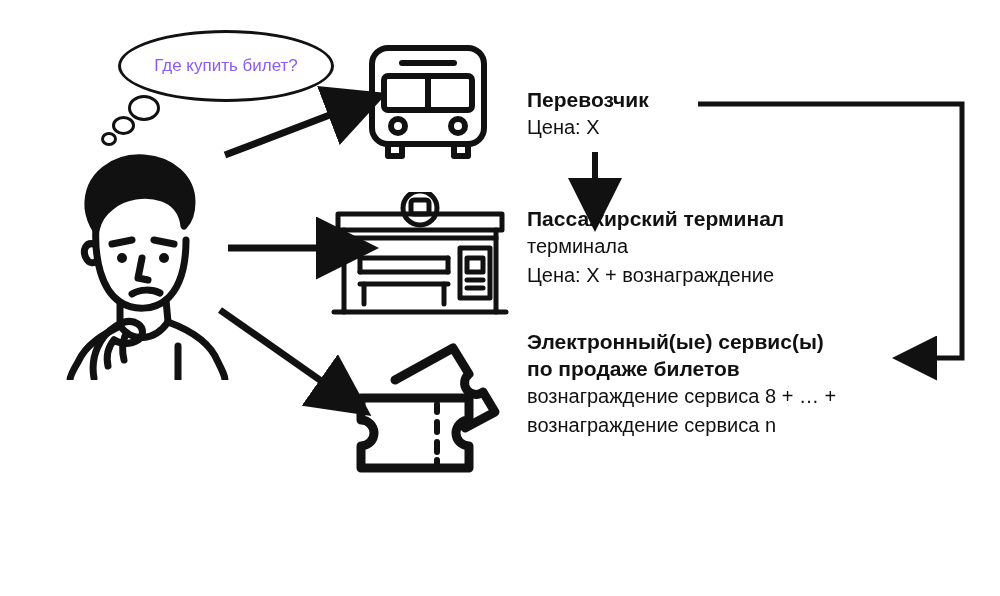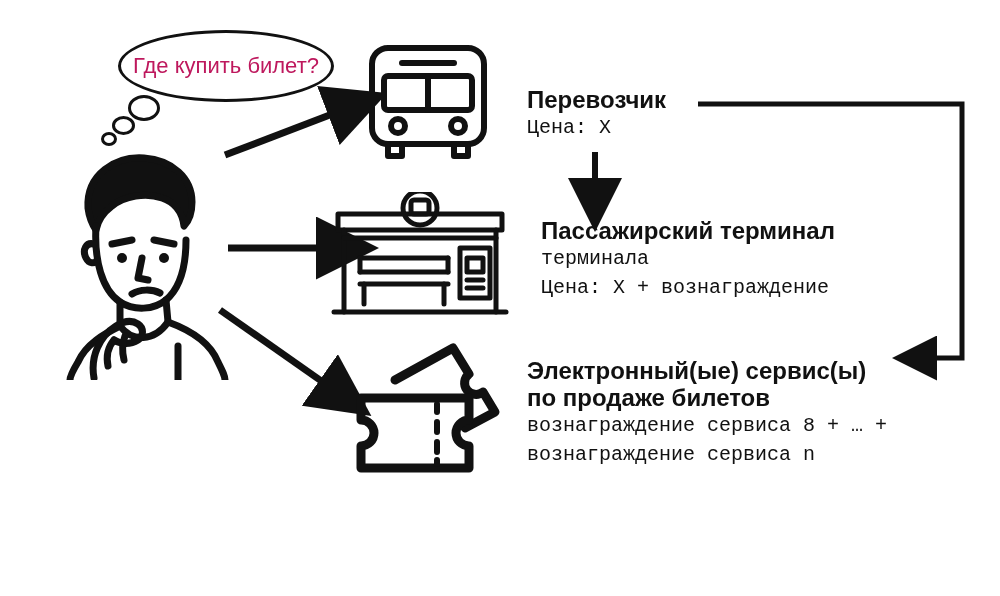--- a/index.html
+++ b/index.html
@@ -27,50 +27,49 @@
     width: 210px;
     height: 66px;
     border: 3px solid #111;
     border-radius: 50% / 50%;
     background: #fff;
     display: flex;
     align-items: center;
     justify-content: center;
   }
   .thought-text {
-    font-size: 22px;
-    color: #be185d;
+    font-size: 17px;
+    color: #8b5cf6;
     white-space: nowrap;
   }
   .bub {
     border: 3px solid #111;
     border-radius: 50%;
     background: #fff;
   }
   .bub1 { left: 128px; top: 95px; width: 26px; height: 20px; }
   .bub2 { left: 112px; top: 116px; width: 17px; height: 13px; }
   .bub3 { left: 101px; top: 132px; width: 10px; height: 8px; }
 
   
   .arrow-svg { overflow: visible; }
 
   
   .txt-block { position: absolute; }
   .t-bold {
     font-weight: bold;
-    font-size: 24px;
+    font-size: 21px;
     line-height: 27px;
     color: #111;
   }
   .t-reg {
     font-weight: normal;
     font-size: 20px;
     line-height: 29px;
     color: #111;
-    font-family: Liberation Mono, monospace;
   }
   .nowrap { white-space: nowrap; }
 </style>
 </head>
 <body>
 
 <div id="canvas">
 
   <div class="abs thought-bubble">
     <span class="thought-text">Где купить билет?</span>
@@ -216,26 +215,26 @@
       </marker>
     </defs>
     <path d="M8 14 L272 14 L272 268 L232 268" fill="none" stroke="#111" stroke-width="5" marker-end="url(#ah5)"></path>
   </svg>
 
   <div class="txt-block" style="left:527px; top:86px;">
     <div class="t-bold nowrap">Перевозчик</div>
     <div class="t-reg nowrap">Цена: X</div>
   </div>
 
-  <div class="txt-block" style="left:541px; top:205px;margin-top:12px;">
+  <div class="txt-block" style="left:527px; top:205px;">
     <div class="t-bold nowrap">Пассажирский терминал</div>
     <div class="t-reg nowrap">терминала</div>
     <div class="t-reg nowrap">Цена: X + вознаграждение</div>
   </div>
 
-  <div class="txt-block" style="left:527px; top:357px;">
+  <div class="txt-block" style="left:527px; top:328px;">
     <div class="t-bold nowrap">Электронный(ые) сервис(ы)</div>
     <div class="t-bold nowrap">по продаже билетов</div>
     <div class="t-reg nowrap">вознаграждение сервиса 8 + … +</div>
     <div class="t-reg nowrap">вознаграждение сервиса n</div>
   </div>
 
 </div>
 
 </body></html>

